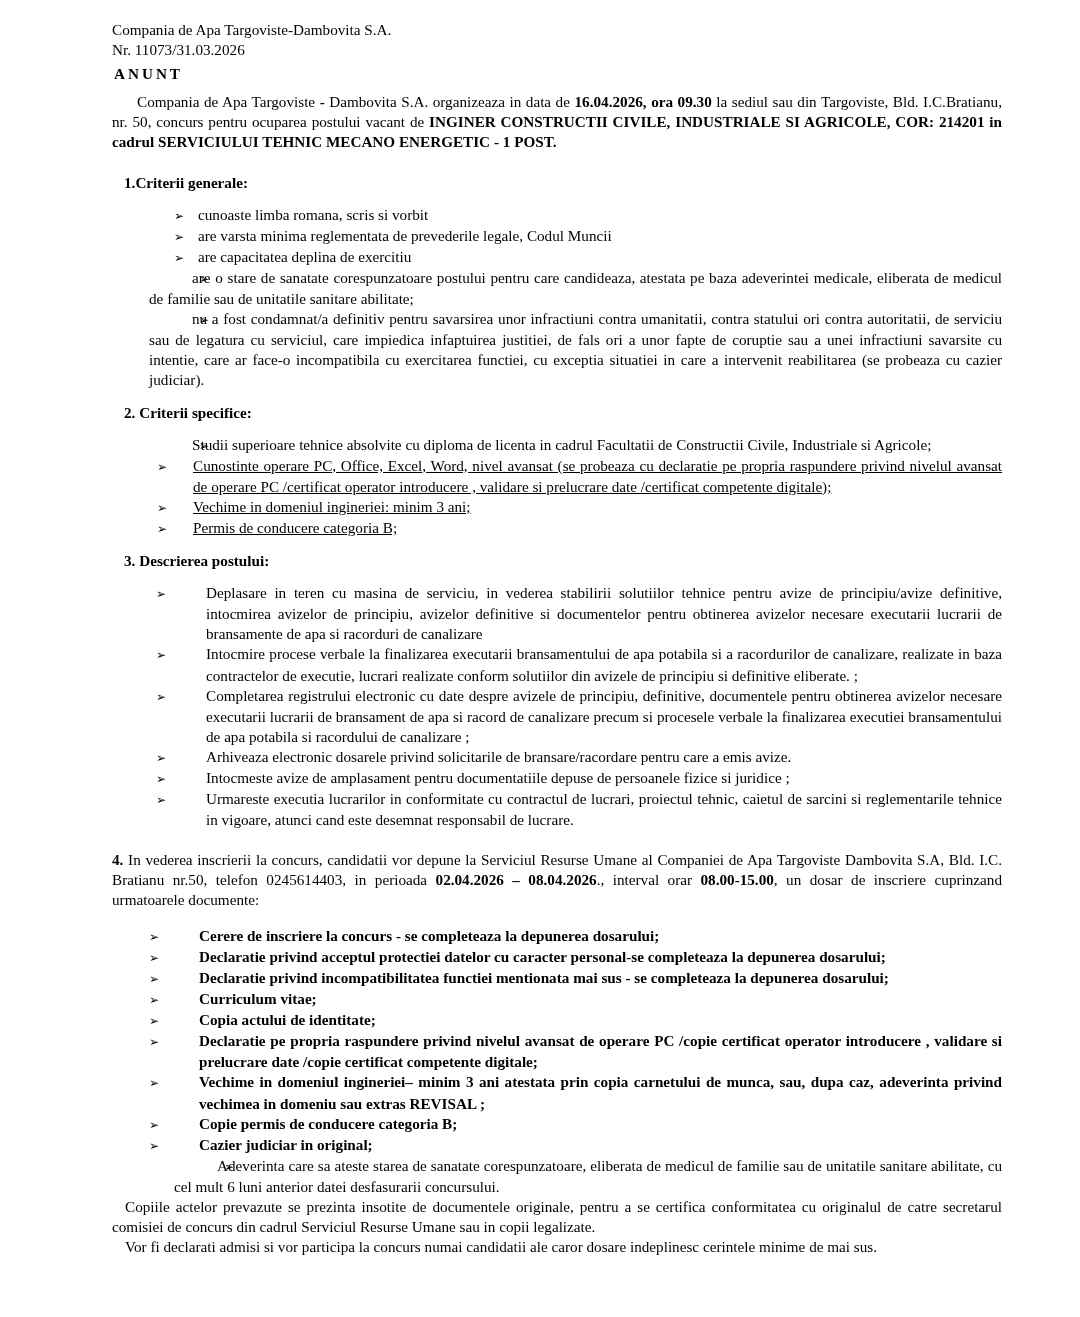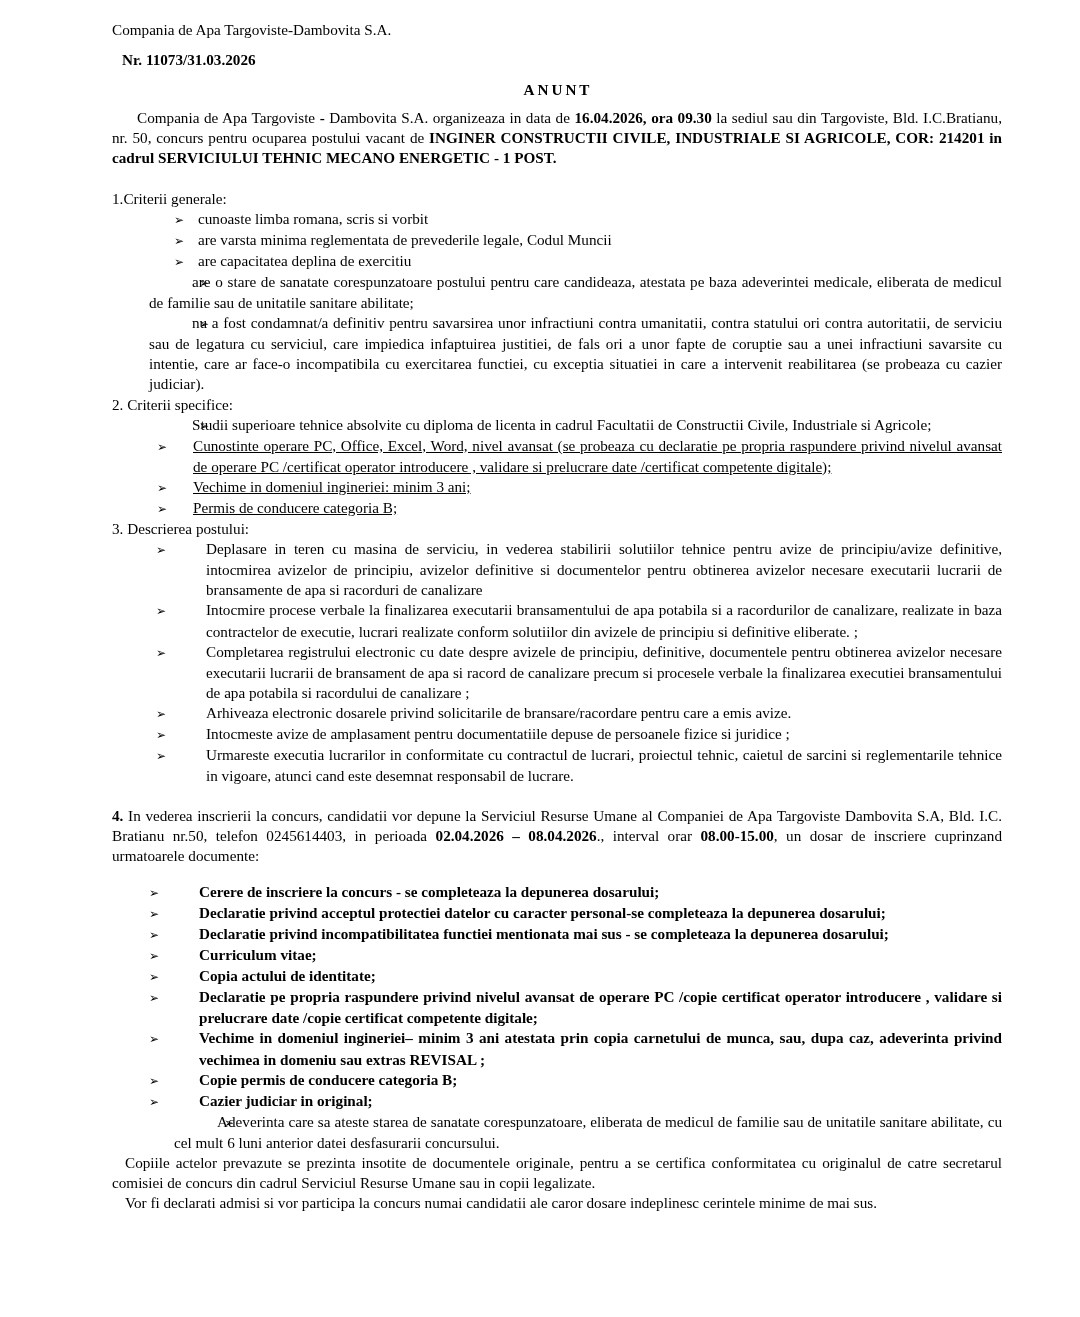--- a/index.html
+++ b/index.html
@@ -3,25 +3,25 @@
 <meta charset="utf-8">
 <style>
   html, body { margin: 0; padding: 0; background: #ffffff; }
   body {
     width: 1080px; height: 1317px; overflow: hidden;
     font-family: "Liberation Serif", "DejaVu Serif", serif;
     color: #000; font-size: 15.2px; line-height: 20.1px;
   }
   .page { position: relative; padding: 20px 78px 0 112px; }
   .hdr1 { margin: 0; }
-  .hdr2 { margin: 10px; font-weight: bold; }
-  .title { text-align: center; font-weight: bold; letter-spacing: 3px; margin: 4px 0 4px 0; padding-left: 2px; }
+  .hdr2 { margin: 0; font-weight: normal; }
+  .title { font-weight: bold; letter-spacing: 3px; margin: 4px 0 4px 0; padding-left: 2px; }
   .intro { text-align: justify; text-indent: 25px; margin: 8px 0 0 0; }
   .b { font-weight: bold; }
-  .sec { font-weight: normal; margin: 0; }
+  .sec { font-weight: bold; margin: 12px; }
   .sec1 { margin-top: 20px; }
   ul.list { list-style: none; margin: 0; padding: 0; }
   ul.list li { text-align: justify; position: relative; }
   .arrow { display: inline-block; width: 18px; font-family: "DejaVu Sans", sans-serif; font-size: 12px; }
   
   .l1 li.h { padding-left: 86px; text-indent: -24px; }
   .l1 li.h .arrow { width: 24px; text-indent: 0; }
   
   li.f { padding-left: 37px; text-indent: 25px; }
   .l2 li.h { padding-left: 81px; text-indent: -18px; text-decoration: underline; }

